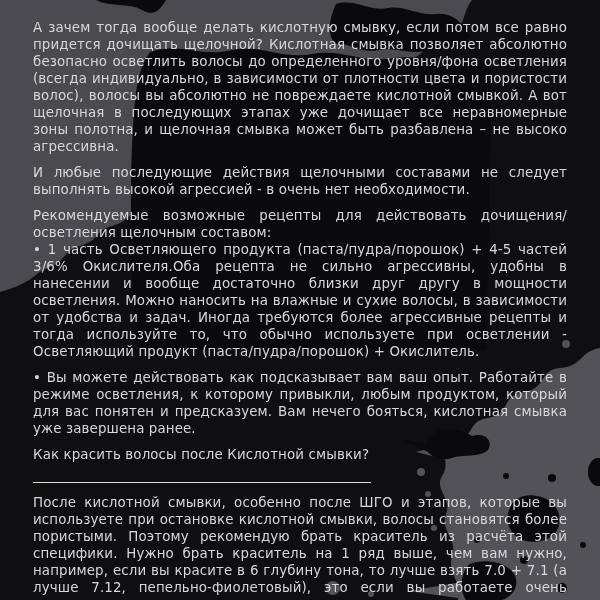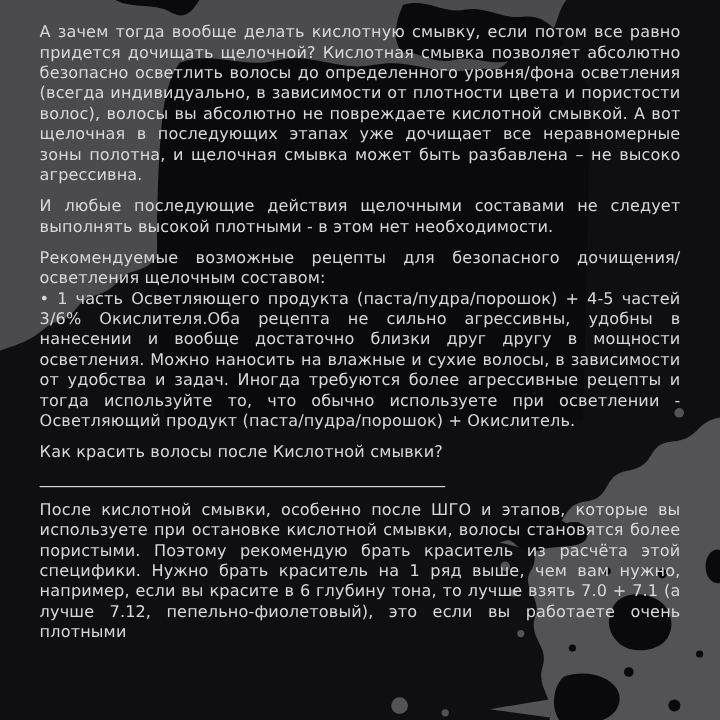--- a/index.html
+++ b/index.html
@@ -79,20 +79,21 @@
     <circle class="ink-black" cx="506" cy="476" r="3"></circle>
     <circle class="ink-black" cx="552" cy="478" r="4"></circle>
     <circle class="ink-black" cx="524" cy="560" r="4"></circle>
     <circle class="ink-black" cx="477" cy="540" r="3"></circle>
     <circle class="ink-black" cx="562" cy="588" r="5"></circle>
     <circle class="ink-black" cx="583" cy="545" r="3"></circle>
   </svg>
 
   <div class="content">
     <p>А зачем тогда вообще делать кислотную смывку, если потом все равно придется дочищать щелочной? Кислотная смывка позволяет абсолютно безопасно осветлить волосы до определенного уровня/фона осветления (всегда индивидуально, в зависимости от плотности цвета и пористости волос), волосы вы абсолютно не повреждаете кислотной смывкой. А вот щелочная в последующих этапах уже дочищает все неравномерные зоны полотна, и щелочная смывка может быть разбавлена – не высоко агрессивна.</p>
-    <p>И любые последующие действия щелочными составами не следует выполнять высокой плотными - в этом нет необходимости.</p>
-    <p class="tight">Рекомендуемые возможные рецепты для безопасного дочищения/осветления щелочным составом:</p>
+    <p>И любые последующие действия щелочными составами не следует выполнять высокой агрессией - в очень нет необходимости.</p>
+    <p class="tight">Рекомендуемые возможные рецепты для действовать дочищения/осветления щелочным составом:</p>
     <p>• 1 часть Осветляющего продукта (паста/пудра/порошок) + 4-5 частей 3/6% Окислителя.Оба рецепта не сильно агрессивны, удобны в нанесении и вообще достаточно близки друг другу в мощности осветления. Можно наносить на влажные и сухие волосы, в зависимости от удобства и задач. Иногда требуются более агрессивные рецепты и тогда используйте то, что обычно используете при осветлении - Осветляющий продукт (паста/пудра/порошок) + Окислитель.</p>
+    <p>• Вы можете действовать как подсказывает вам ваш опыт. Работайте в режиме осветления, к которому привыкли, любым продуктом, который для вас понятен и предсказуем. Вам нечего бояться, кислотная смывка уже завершена ранее.</p>
     <h2 class="heading"><span class="underlined">Как красить волосы после Кислотной смывки?</span></h2>
     <p>После кислотной смывки, особенно после ШГО и этапов, которые вы используете при остановке кислотной смывки, волосы становятся более пористыми. Поэтому рекомендую брать краситель из расчёта этой специфики. Нужно брать краситель на 1 ряд выше, чем вам нужно, например, если вы красите в 6 глубину тона, то лучше взять 7.0 + 7.1 (а лучше 7.12, пепельно-фиолетовый), это если вы работаете очень плотными</p>
   </div>
 
 </div>
 
 </body></html>

